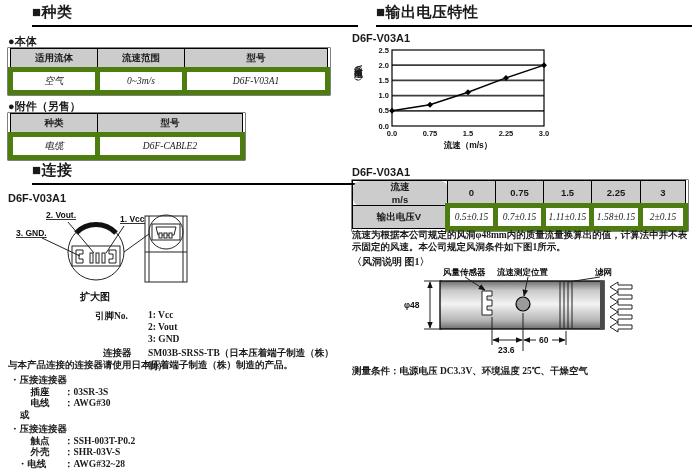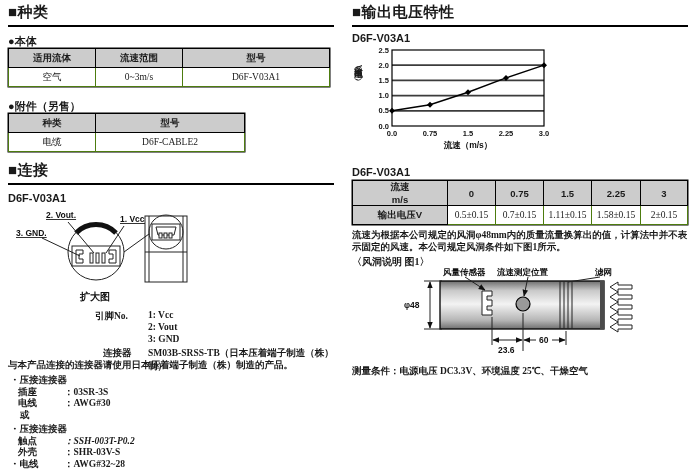--- a/index.html
+++ b/index.html
@@ -1,31 +1,31 @@
 <!DOCTYPE html>
 <html><head>
 <meta charset="utf-8">
 <style>
   html,body{margin:0;padding:0;background:#fff;}
   .page{position:relative;width:692px;height:475px;background:#ffffff;color:#1a1a1a;overflow:hidden;
         font-family:"Liberation Serif",serif;}
   .col{position:absolute;top:0;height:475px;}
   .blk{position:absolute;}
-  .sec-title{font:bold 15px "Liberation Sans",sans-serif;border-bottom:2px solid #000;padding-bottom:3px;letter-spacing:.5px;}
+  .sec-title{font:bold 15px "Liberation Sans",sans-serif;border-bottom:2px solid #000;padding-bottom:3px;letter-spacing:.5px;margin-left:24px;}
   .sub-title{font:bold 11px "Liberation Sans",sans-serif;}
   .model{font:bold 11px "Liberation Sans",sans-serif;}
   table.dtable{border-collapse:collapse;text-align:center;font-size:9.5px;}
   table.dtable th{background:#cccccc;font:bold 9.5px "Liberation Sans",sans-serif;border:1px solid #000;height:18px;padding:0 3px;}
-  table.dtable td{font-family:"Liberation Serif",serif;border:1px solid #4d7c0f;height:18px;padding:0 2px;}
+  table.dtable td{font-family:"Liberation Serif",serif;border:5px solid #4d7c0f;height:18px;padding:0 2px;font-style:italic;}
   table.dtable{box-shadow:0 0 0 0.5px #000;}
-  .pre{white-space:pre-line;}
+  .pre{white-space:pre-line;border-radius:8px;}
   .bserif{font:bold 9.5px "Liberation Serif",serif;}
   .pin-label{position:absolute;left:87px;width:48px;}
   .pin-val{position:absolute;left:140px;}
-  .item-label{position:absolute;left:10px;width:44px;}
+  .item-label{position:absolute;left:10px;width:44px;text-align:center;}
   .item-val{position:absolute;left:56px;}
   .note-p{font:bold 9.5px "Liberation Serif",serif;line-height:12px;}
   svg text{fill:#111;}
   .svg-label{font:bold 8.5px "Liberation Sans",sans-serif;}
   .svg-label-u{font:bold 8.5px "Liberation Sans",sans-serif;text-decoration:underline;}
   .svg-big{font:bold 10px "Liberation Sans",sans-serif;}
   .ln{stroke:#222;stroke-width:1;fill:none;}
   .lnw{stroke:#222;stroke-width:1;fill:#fff;}
   .grid{stroke:#3c3c3c;stroke-width:1.8;}
   .frame{fill:none;stroke:#000;stroke-width:1.2;}
@@ -142,21 +142,21 @@
       <span class="item-label" style="top:0;">插座</span>
       <span class="item-val" style="top:0;">：03SR-3S</span>
       <span class="item-label" style="top:11px;">电线</span>
       <span class="item-val" style="top:11px;">：AWG#30</span>
     </div>
     <div class="blk bserif" style="top:409px;left:12px;">或</div>
 
     <div class="blk bserif" style="top:423px;left:2px;">・压接连接器</div>
     <div class="blk bserif" style="top:435px;left:0;width:326px;height:24px;">
       <span class="item-label" style="top:0;">触点</span>
-      <span class="item-val" style="top:0;font-style:italic;">：SSH-003T-P0.2</span>
+      <span class="item-val" style="top:0;">：SSH-003T-P0.2</span>
       <span class="item-label" style="top:11px;">外壳</span>
       <span class="item-val" style="top:11px;">：SHR-03V-S</span>
     </div>
     <div class="blk bserif" style="top:458px;left:0;width:326px;height:14px;">
       <span class="item-label" style="top:0;left:2px;">・电线</span>
       <span class="item-val" style="top:0;text-align:center;">：AWG#32~28</span>
     </div>
   </div>
 
   <div class="col" style="left:352px;width:336px;">

